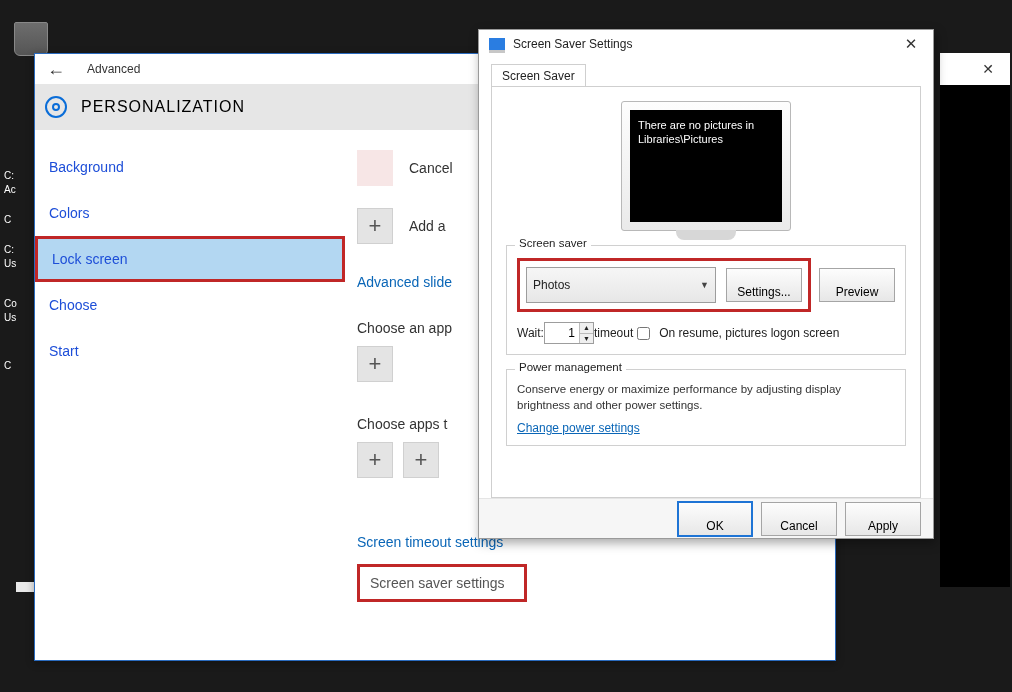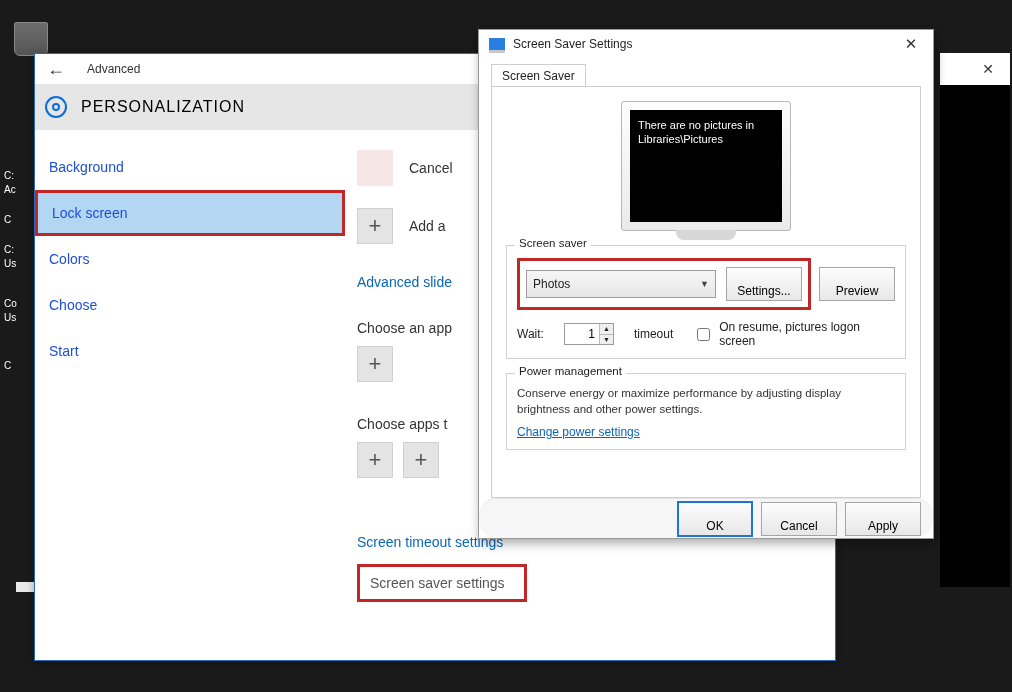--- a/index.html
+++ b/index.html
@@ -204,53 +204,52 @@
     position:absolute; top:-9px; left:8px;
     background:#fff; padding:0 4px; font-size:11.5px; color:#222;
   }
   .ss-row { display:flex; align-items:center; gap:8px; }
   .ss-red-group {
     border: 3px solid #c02727;
     padding: 6px;
     display:flex; gap:10px; align-items:center;
   }
   .combo {
-    width: 190px; height: 28px;
+    width: 190px; height: 36px;
     border:1px solid #9d9d9d;
     background: linear-gradient(#f6f6f6,#e7e7e7);
     display:flex; align-items:center; justify-content:space-between;
     padding: 0 6px; font-size:12px; cursor:pointer;
   }
   .combo .chev { font-size:9px; color:#444; }
   .btn {
     min-width: 76px; height: 24px;
     border:1px solid #a5a5a5;
     background: linear-gradient(#fdfdfd,#e7e7e7);
     font-size:12px; cursor:pointer;
     padding: 16px 10px;
   }
   .btn.primary { border:2px solid #1e74d5; }
-  .wait-row { margin-top:10px; display:flex; align-items:center; gap:20px; }
+  .wait-row { margin-top:10px; display:flex; align-items:center; gap:0; }
   .spin {
     display:flex; align-items:stretch;
     border:1px solid #9d9d9d; height:22px;
   }
   .spin input { width:34px; border:none; text-align:right; padding:0 4px; font-size:12px; }
   .spin .arrows { width:14px; display:flex; flex-direction:column; }
   .spin .arrows span { flex:1; display:flex; align-items:center; justify-content:center; font-size:7px; border-left:1px solid #bbb; cursor:pointer; background:#efefef; }
   .spin .arrows span:first-child { border-bottom:1px solid #bbb; }
   .chk { display:flex; align-items:center; gap:6px; }
   .chk input { width:13px; height:13px; }
   .pm-text { font-size:11.5px; color:#333; margin-bottom:8px; line-height:1.35; }
   .link { color:#0a66b7; text-decoration:underline; cursor:pointer; font-size:12px; }
   .ss-footer {
     height: 44px; display:flex; justify-content:flex-end; align-items:center; gap:8px;
     padding: 0 12px; border-top:1px solid #e5e5e5;
     background:#f6f6f6;
-    border-radius:18px;
   }
 </style>
 </head>
 <body>
 
 <div class="recycle-bin"></div>
 <div class="desktop-icon" style="top:170px;left:4px">C:</div>
 <div class="desktop-icon" style="top:184px;left:4px">Ac</div>
 <div class="desktop-icon" style="top:214px;left:4px">C</div>
 <div class="desktop-icon" style="top:244px;left:4px">C:</div>
@@ -275,25 +274,25 @@
   </div>
   <div class="category-row">
     <span class="gear"></span>
     <h1>PERSONALIZATION</h1>
   </div>
   <div class="settings-body">
     <div class="sidebar">
       <div class="sidebar-item">
         <span>Background</span>
       </div>
+      <div class="sidebar-item">
+        <span>Colors</span>
+      </div>
       <div class="sidebar-item selected">
         <span>Lock screen</span>
-      </div>
-      <div class="sidebar-item">
-        <span>Colors</span>
       </div>
       <div class="sidebar-item">
         <span>Choose</span>
       </div>
       <div class="sidebar-item">
         <span>Start</span>
       </div>
     </div>
 
     <div class="content">

